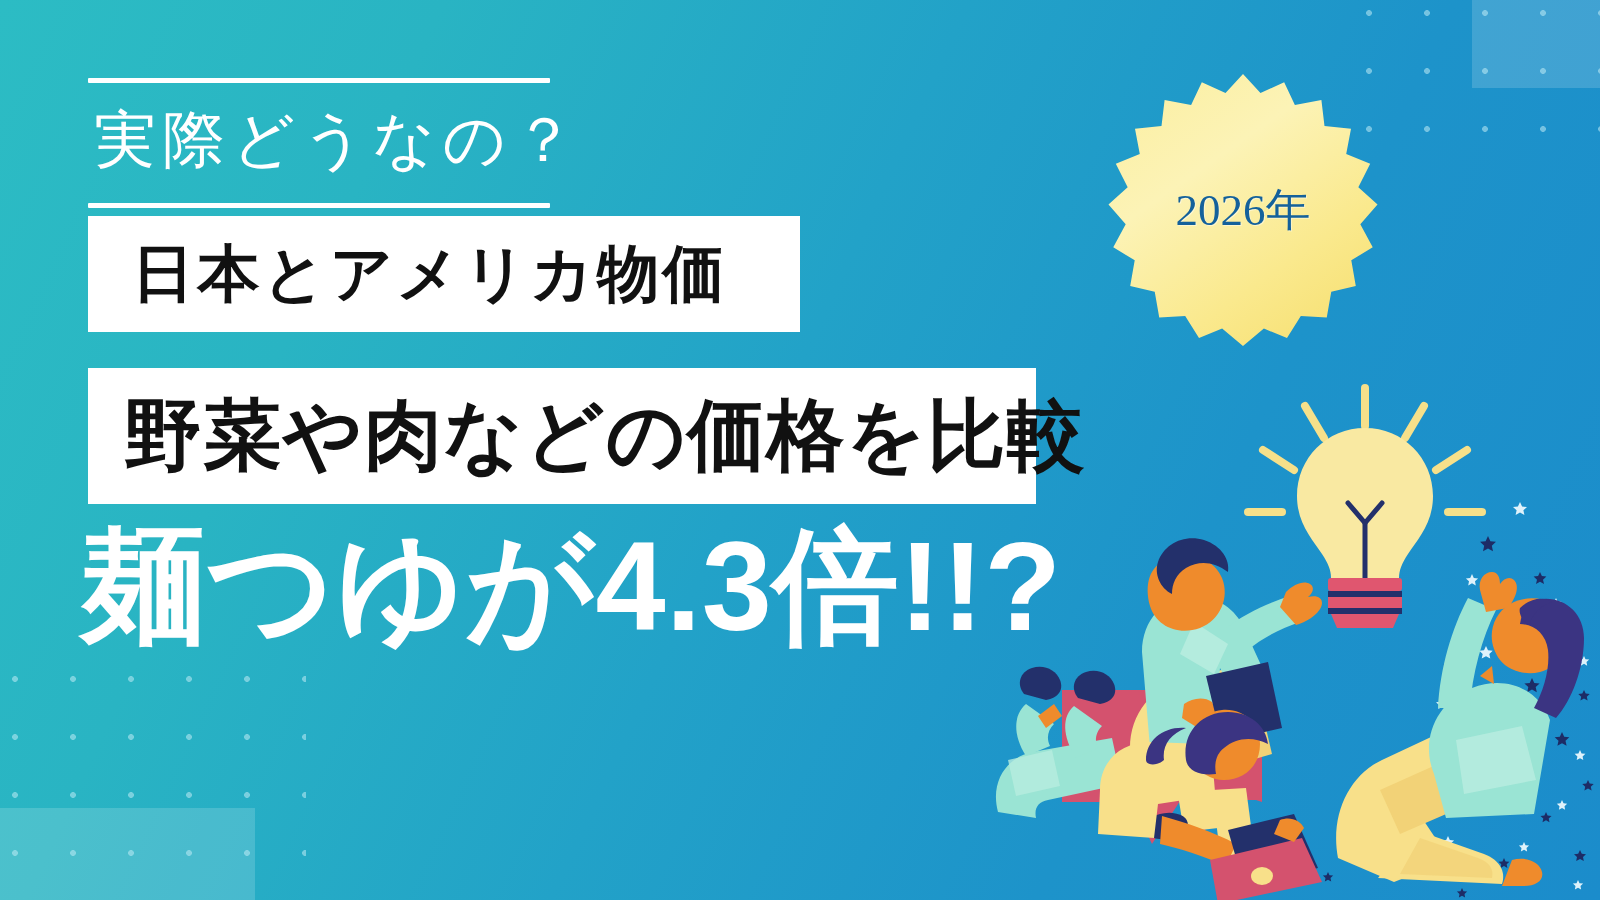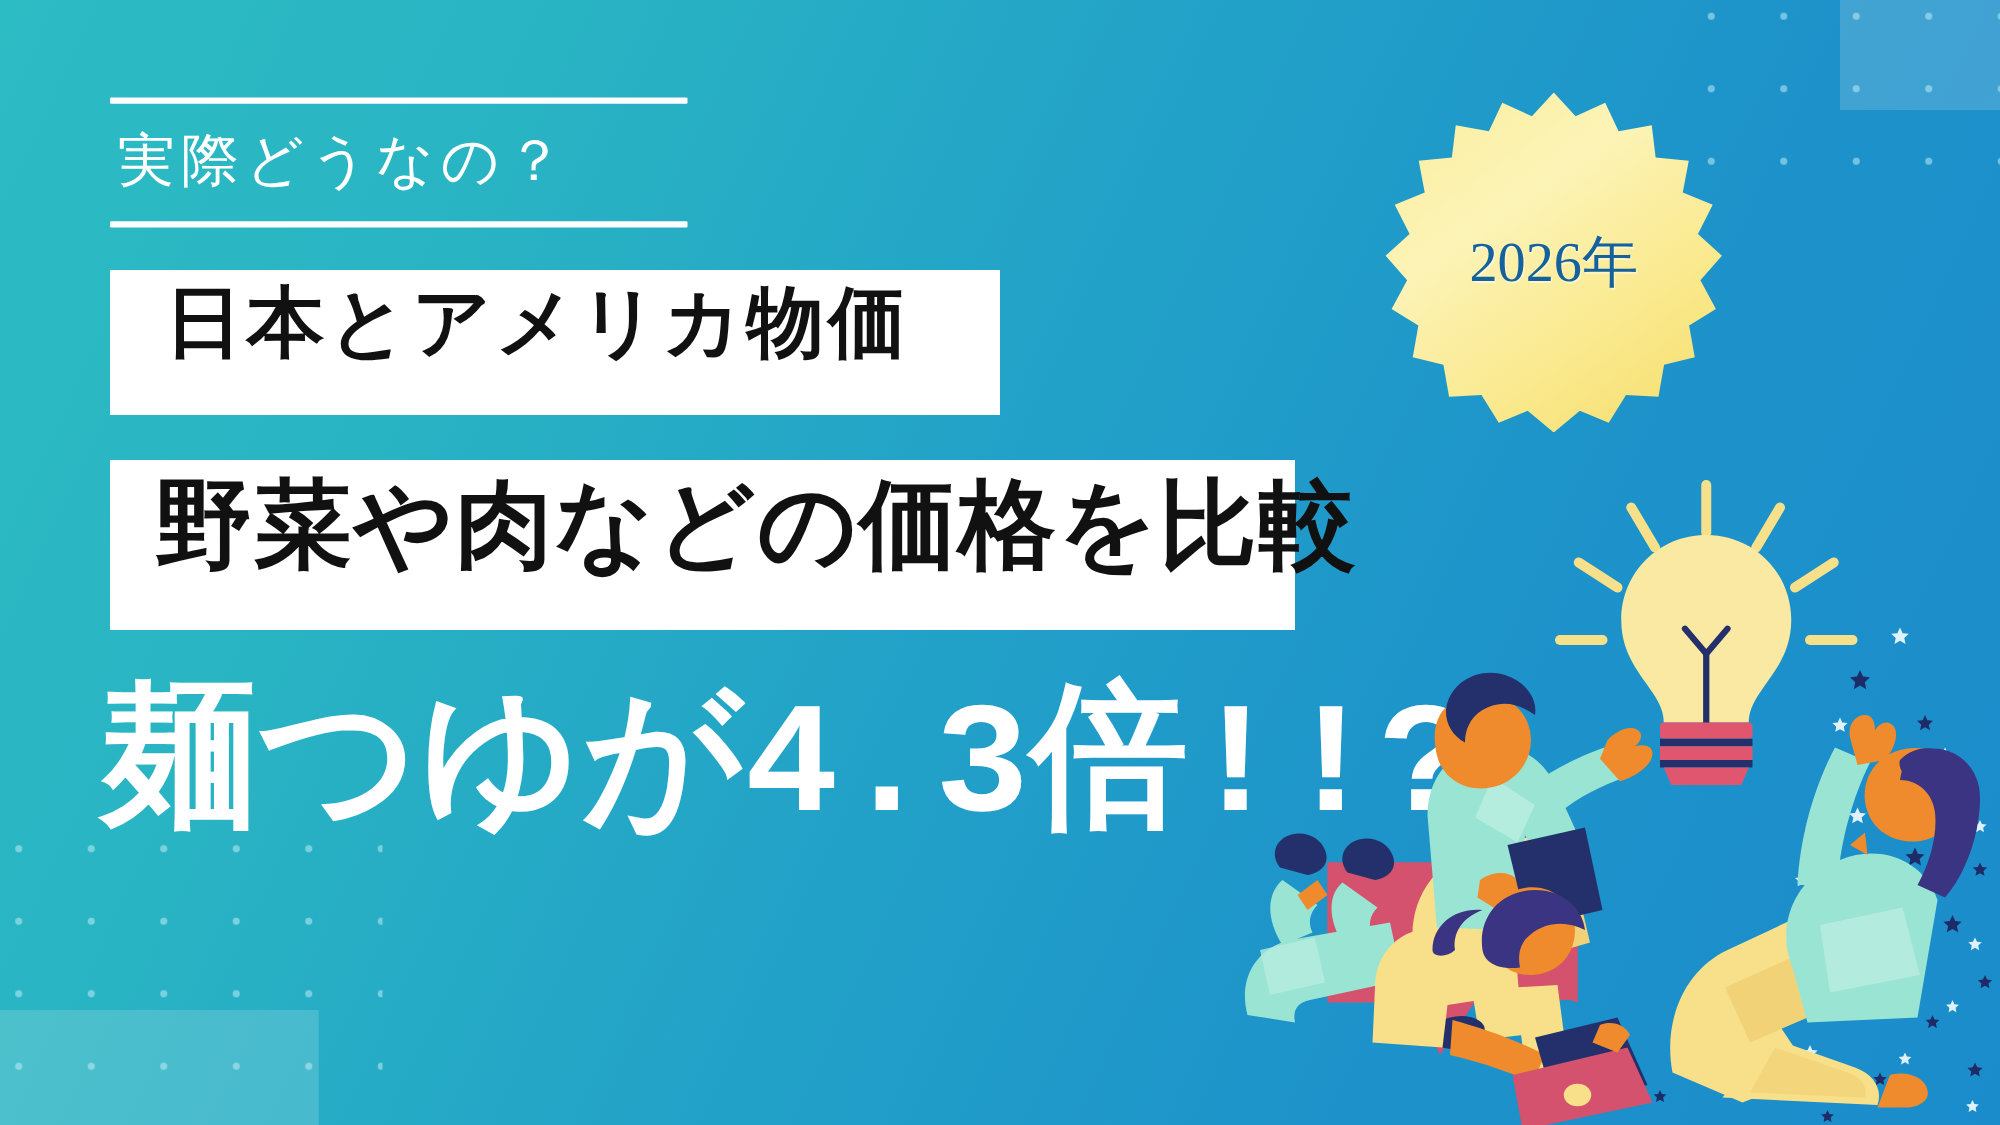--- a/index.html
+++ b/index.html
@@ -21,42 +21,41 @@
   #dots-tr{right:0;top:-16px;width:260px;height:200px;}
   #dots-bl{left:-14px;bottom:0;width:320px;height:250px;}
   .lightpanel{position:absolute;background:rgba(255,255,255,.16);pointer-events:none;}
   #panel-tr{right:0;top:0;width:128px;height:88px;}
   #panel-bl{left:0;bottom:0;width:255px;height:92px;}
 
   
   #eyebrow-wrap{position:absolute;left:88px;top:78px;width:462px;}
   .rule{height:5px;background:#ffffff;width:100%;border-radius:1px;}
   #eyebrow{
-    color:#ffffff;font-size:46px;line-height:1;letter-spacing:.11em;
-    font-family:Liberation Mono, monospace;
-    padding:26px 4px 22px 6px;white-space:nowrap;
+    color:#ffffff;font-size:62px;line-height:1;letter-spacing:.11em;
+    font-family:Liberation Sans, sans-serif;
+    padding:26px 4px 32px 6px;white-space:nowrap;
   }
   .kicker-box{
-    position:absolute;background:#ffffff;display:flex;
+    position:absolute;background:#ffffff;display:flex;align-items:center;
   }
   #kicker1{left:88px;top:216px;width:712px;height:116px;}
   #kicker2{left:88px;top:368px;width:948px;height:136px;}
   .kicker-text{
     color:#111111;font-weight:bold;white-space:nowrap;
     font-family:"Liberation Sans","DejaVu Sans",sans-serif;
   }
   #kicker1 .kicker-text{font-size:62px;letter-spacing:.055em;padding-left:44px;}
   #kicker2 .kicker-text{font-size:78px;letter-spacing:.018em;padding-left:36px;}
 
   #headline{
     position:absolute;left:80px;top:524px;white-space:nowrap;
     color:#ffffff;font-weight:bold;font-size:126px;line-height:1;
     letter-spacing:.005em;
-    font-family:Liberation Mono, monospace;
-    margin-top:28px;
+    font-family:Liberation Sans, sans-serif;
   }
 
   
   #badge{
     position:absolute;left:1102px;top:74px;width:282px;height:272px;
   }
   #badge .burst{
     position:absolute;inset:0;
     background:linear-gradient(145deg,#fbee9e 0%,#fcf3b6 35%,#fae98d 68%,#f5dd6a 100%);
     clip-path:polygon(

